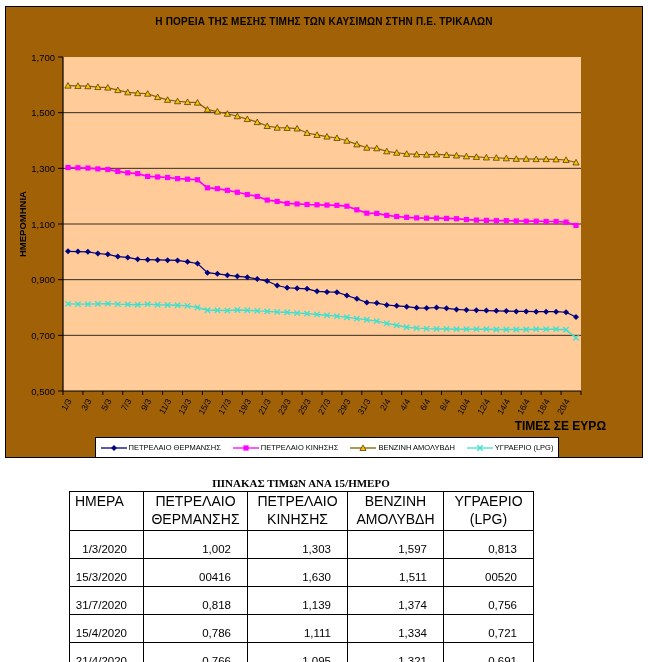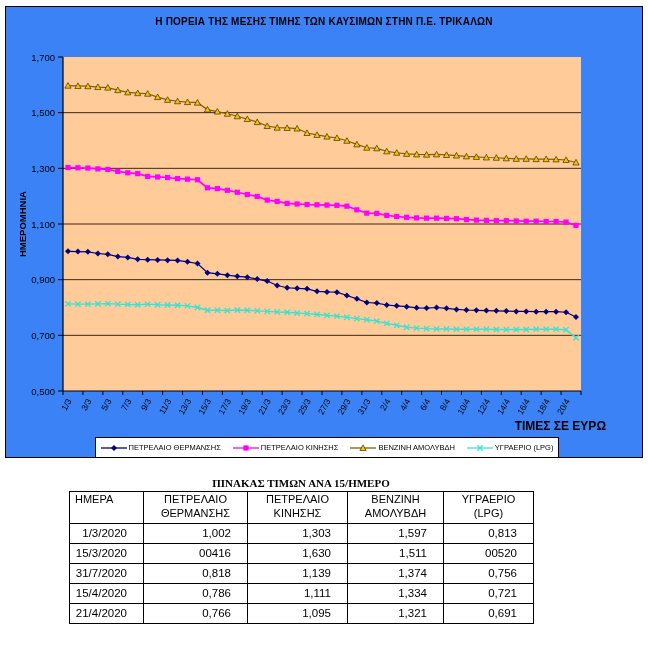--- a/index.html
+++ b/index.html
@@ -1,36 +1,36 @@
 <!DOCTYPE html>
 <html><head>
 <meta charset="utf-8">
 <style>
   html,body{margin:0;padding:0;background:#fff;}
   body{width:648px;height:662px;position:relative;font-family:"Liberation Sans",sans-serif;color:#000;}
 
-  #chart-frame{position:absolute;left:5px;top:6px;width:636px;height:450px;border:1px solid #000;background:#3b82f6;}
+  #chart-frame{position:absolute;left:5px;top:6px;width:636px;height:450px;border:1px solid #000;background:#a16207;}
   #chart-title{position:absolute;left:0;top:9px;width:636px;text-align:center;font-size:10px;font-weight:bold;letter-spacing:.2px;}
   #chart-svg{position:absolute;left:0;top:0;}
   #y-axis-title{position:absolute;left:16px;top:217px;transform:translate(-50%,-50%) rotate(-90deg);font-size:9.5px;font-weight:bold;white-space:nowrap;}
   #x-axis-title{position:absolute;left:82px;top:412px;width:518px;text-align:right;font-size:12px;font-weight:bold;}
   #legend{position:absolute;left:89px;top:430px;width:462px;height:19px;border:1px solid #000;background:#fff;
           display:flex;align-items:center;justify-content:center;gap:12px;font-size:7.5px;white-space:nowrap;}
   .legend-item{display:flex;align-items:center;gap:2px;}
 
   .ytick-label{font-size:9.5px;fill:#000;}
   .xtick-label{font-size:8.5px;fill:#000;}
 
   #table-wrap{position:absolute;left:69px;top:477px;width:464px;}
   #table-title{text-align:center;font-family:"Liberation Serif",serif;font-size:11px;font-weight:bold;}
   #price-table{border-collapse:collapse;table-layout:fixed;width:464px;margin-top:2px;}
   #price-table th,#price-table td{border:1.5px solid #000;}
-  #price-table th{font-weight:normal;font-size:11px;vertical-align:top;text-align:center;padding:1px 2px 2px 2px;white-space:pre-line;line-height:1.25;}
+  #price-table th{font-weight:normal;font-size:14px;vertical-align:top;text-align:center;padding:1px 2px 2px 2px;white-space:pre-line;line-height:1.25;}
   #price-table th.col-day{text-align:left;padding-left:5px;}
-  #price-table td{font-size:11.5px;text-align:right;padding:1px 16px 1px 2px;height:17px;}
+  #price-table td{font-size:11.5px;text-align:right;padding:9px 16px 1px 2px;height:17px;}
 </style>
 </head>
 <body>
 
 <div id="chart-frame">
   <div id="chart-title">Η ΠΟΡΕΙΑ ΤΗΣ ΜΕΣΗΣ ΤΙΜΗΣ ΤΩΝ ΚΑΥΣΙΜΩΝ ΣΤΗΝ Π.Ε. ΤΡΙΚΑΛΩΝ</div>
   <svg id="chart-svg" width="636" height="450" viewBox="0 0 636 450">
       <rect x="57" y="50" width="518" height="334" fill="#FFCC99"></rect>
       <line x1="52" y1="50" x2="57" y2="50" stroke="#000000" stroke-width="1"></line>
       <text x="49" y="53.5" text-anchor="end" class="ytick-label">1,700</text>

